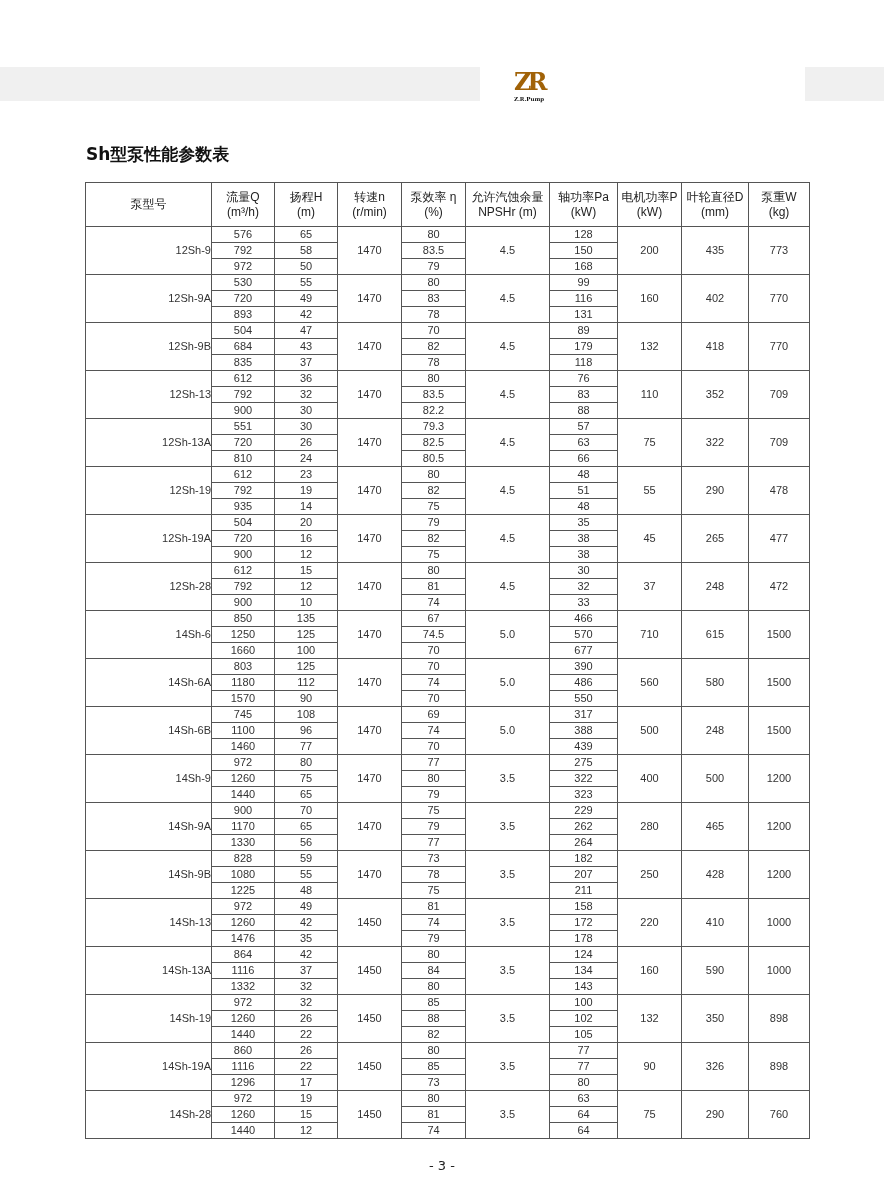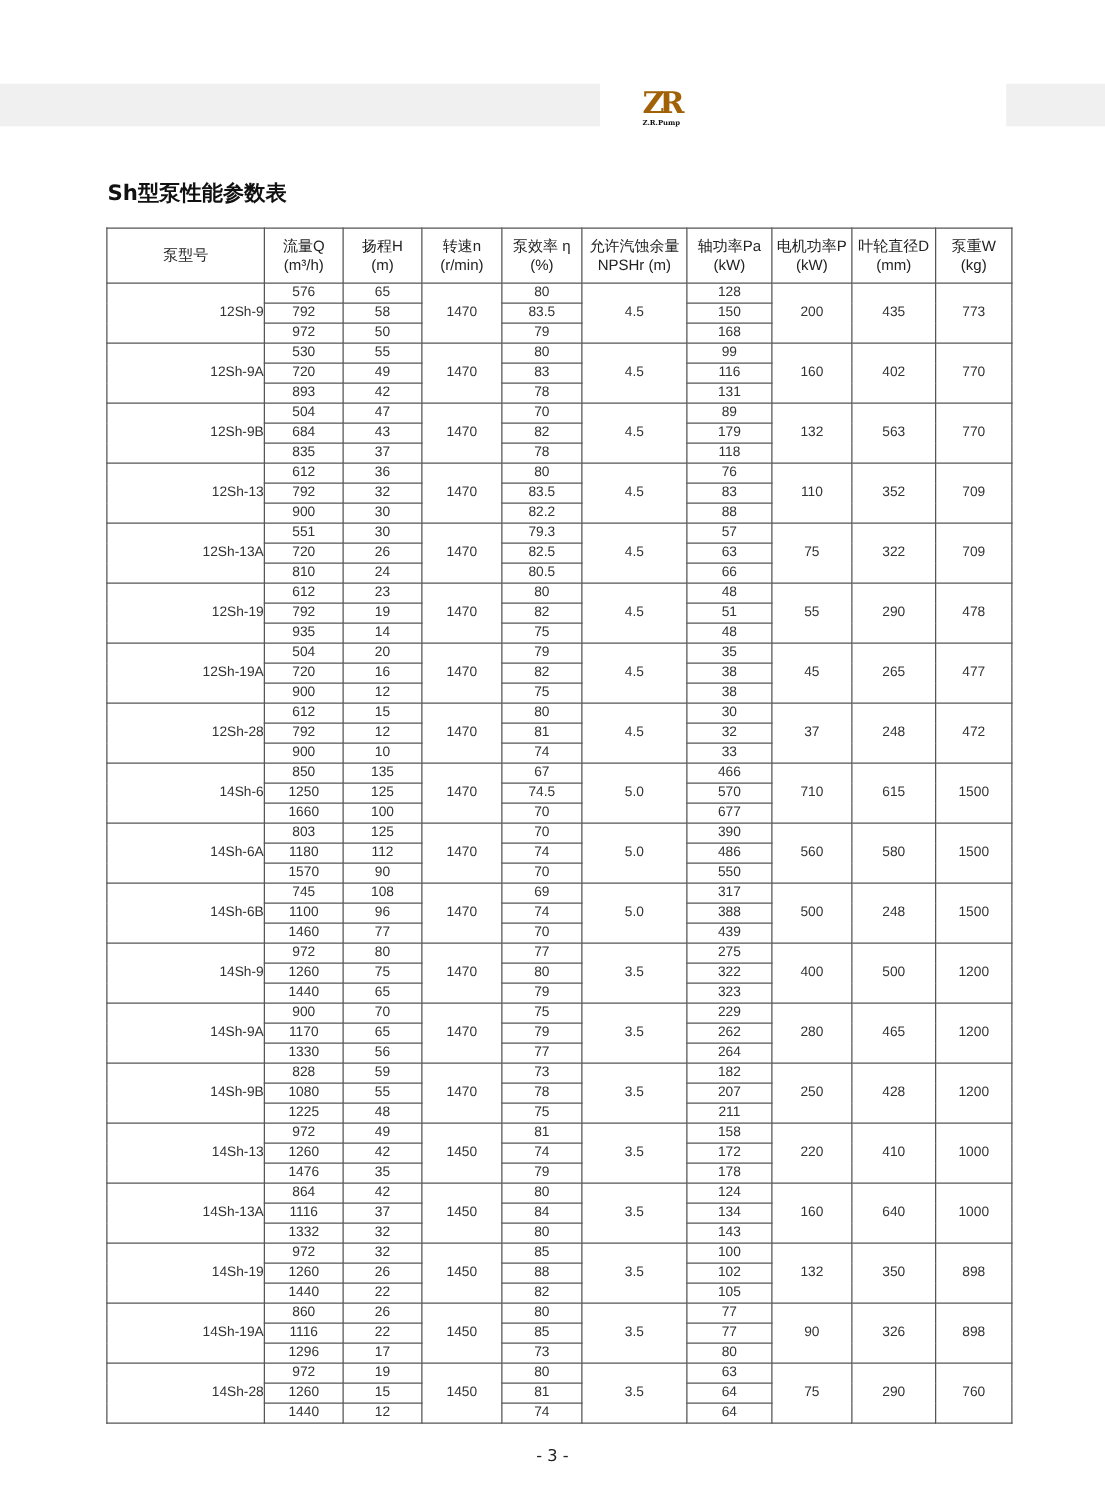--- a/index.html
+++ b/index.html
@@ -151,21 +151,21 @@
       </tr>
       <tr class="grp-start">
         <td rowspan="3" class="model">12Sh-9B</td>
         <td>504</td>
         <td>47</td>
         <td rowspan="3">1470</td>
         <td>70</td>
         <td rowspan="3">4.5</td>
         <td>89</td>
         <td rowspan="3">132</td>
-        <td rowspan="3">563</td>
+        <td rowspan="3">418</td>
         <td rowspan="3">770</td>
       </tr>
       <tr>
         <td>684</td>
         <td>43</td>
         <td>82</td>
         <td>179</td>
       </tr>
       <tr>
         <td>835</td>
@@ -463,21 +463,21 @@
       </tr>
       <tr class="grp-start">
         <td rowspan="3" class="model">14Sh-13A</td>
         <td>864</td>
         <td>42</td>
         <td rowspan="3">1450</td>
         <td>80</td>
         <td rowspan="3">3.5</td>
         <td>124</td>
         <td rowspan="3">160</td>
-        <td rowspan="3">640</td>
+        <td rowspan="3">590</td>
         <td rowspan="3">1000</td>
       </tr>
       <tr>
         <td>1116</td>
         <td>37</td>
         <td>84</td>
         <td>134</td>
       </tr>
       <tr>
         <td>1332</td>

